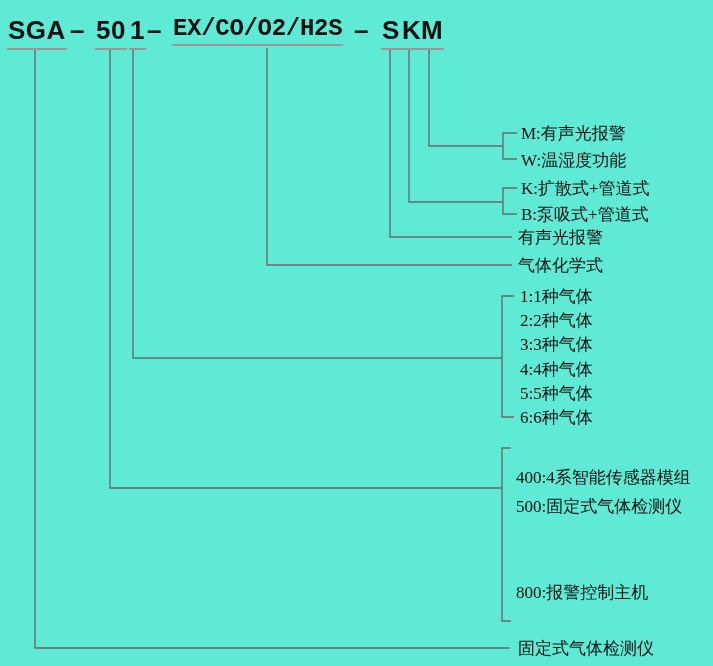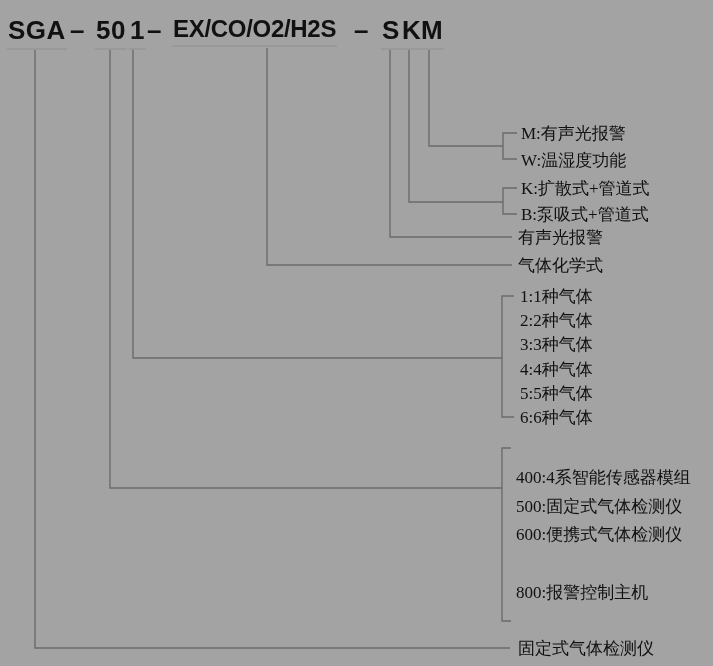--- a/index.html
+++ b/index.html
@@ -1,34 +1,34 @@
 <!DOCTYPE html>
 <html><head>
 <meta charset="utf-8">
 <style>
   html,body{margin:0;padding:0;background:#ffffff;}
   .stage{
     position:relative;
     width:713px;height:666px;
-    background:#a3a3a3;
+    background:#5eead4;
     overflow:hidden;
     font-family:"Liberation Sans", sans-serif;
   }
   .lines{position:absolute;left:0;top:0;}
   .lines polyline{fill:none;stroke:#6b6b6b;stroke-width:1.4;}
   .seg{
     position:absolute;top:15px;
     font:700 26px "Liberation Sans", sans-serif;
     color:#111111;
     border-bottom:2px solid #999999;
     padding:0 1px 2px 1px;
     white-space:nowrap;
     letter-spacing:0.5px;
   }
-  .seg-gases{font-size:24px;letter-spacing:-0.3px;}
+  .seg-gases{font-size:24px;letter-spacing:-0.3px;font-family:Liberation Mono, monospace;}
   .dash{
     position:absolute;top:15px;
     font:700 26px "Liberation Sans", sans-serif;
     color:#111111;white-space:nowrap;
   }
   .lbl{
     position:absolute;
     transform:translateY(-50%);
     font:17px "Liberation Serif","DejaVu Serif",serif;
     color:#111111;
@@ -77,18 +77,17 @@
 
   <div class="lbl" style="left:520px;top:296px">1:1种气体</div>
   <div class="lbl" style="left:520px;top:320px">2:2种气体</div>
   <div class="lbl" style="left:520px;top:344px">3:3种气体</div>
   <div class="lbl" style="left:520px;top:369px">4:4种气体</div>
   <div class="lbl" style="left:520px;top:393px">5:5种气体</div>
   <div class="lbl" style="left:520px;top:417px">6:6种气体</div>
 
   <div class="lbl" style="left:516px;top:477px">400:4系智能传感器模组</div>
   <div class="lbl" style="left:516px;top:506px">500:固定式气体检测仪</div>
-  <div class="lbl" style="left:516px;top:534px">600:便携式气体检测仪</div>
   <div class="lbl" style="left:516px;top:592px">800:报警控制主机</div>
 
   <div class="lbl" style="left:518px;top:648px">固定式气体检测仪</div>
 
 </div>
 
 </body></html>

